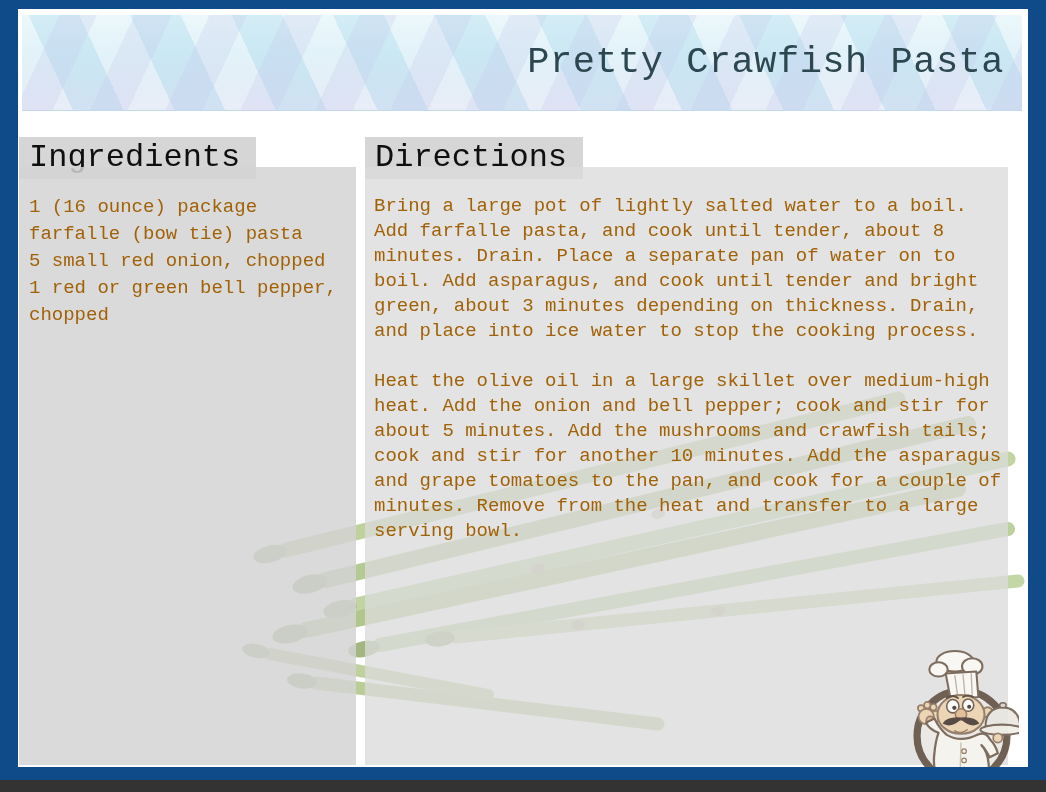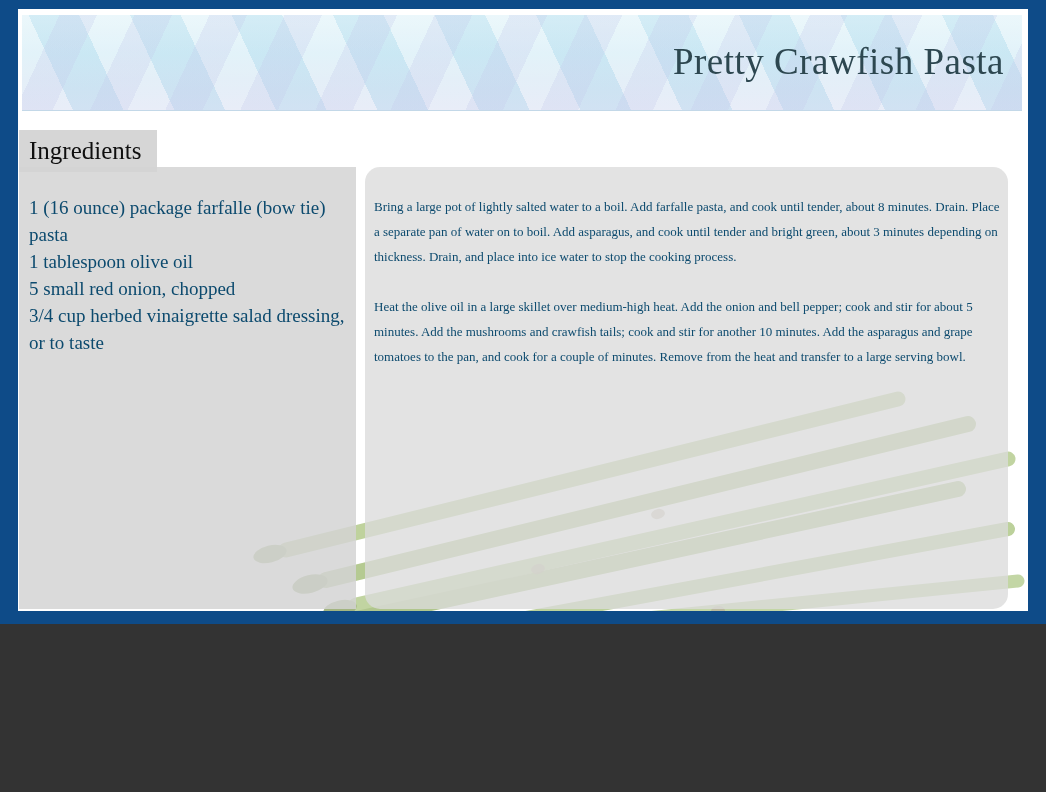--- a/index.html
+++ b/index.html
@@ -1,21 +1,21 @@
 <!DOCTYPE html>
 <html><head>
 <meta charset="utf-8">
 <style>
   html,body { margin:0; padding:0; background:#333; }
   * { box-sizing:border-box; }
   .frame {
     position:relative;
-    width:1046px; height:624px;
+    width:1046px; height:780px;
     background:#0e4b88;
-    font-family:Liberation Serif, serif;
+    font-family:Liberation Mono, monospace;
     overflow:hidden;
   }
   .page {
     position:absolute;
     left:18px; top:9px; right:18px; bottom:13px;
     background:#ffffff;
     overflow:hidden;
   }
   
   .asparagus {
@@ -41,40 +41,40 @@
     text-align:right;
     line-height:94px;
     padding-right:18px;
     white-space:nowrap;
   }
   
   .panel { position:absolute; top:116px; bottom:2px; z-index:1; }
   .panel-ingredients { left:1px; width:337px; }
   .panel-directions  { left:347px; width:643px; }
   .chip {
-    position:absolute; left:0; top:5px; height:42px;
+    position:absolute; left:0; top:12px; height:42px;
     background:rgba(211,211,211,0.92);
-    font-size:25px; color:#0f0f0f;
+    font-size:32px; color:#0f0f0f;
     line-height:42px;
     padding:0 16px 0 10px;
     white-space:nowrap;
   }
   .panel-body {
     position:absolute; left:0; right:0; top:42px; bottom:0;
-    color:#0c4a6e;
+    color:#a16207;
   }
   .panel-ingredients .panel-body {
     background:rgba(211,211,211,0.85);
     padding:27px 6px 0 10px;
     font-size:19px; line-height:27px;
   }
   .panel-directions .panel-body {
     background:rgba(219,219,219,0.78);
     padding:27px 6px 0 9px;
-    font-size:13px; line-height:25px;border-radius:15px;
+    font-size:19px; line-height:25px;
   }
   .panel-directions .para { margin:0 0 25px 0; }
   
   .chef {
     position:absolute; left:885px; top:640px; width:116px; height:138px;
     z-index:3;
   }
 </style>
 </head>
 <body>
@@ -113,27 +113,27 @@
     </svg>
 
     <div class="header">
       <h1>Pretty Crawfish Pasta</h1>
     </div>
 
     <section class="panel panel-ingredients">
       <div class="chip">Ingredients</div>
       <div class="panel-body">
           <div>1 (16 ounce) package farfalle (bow tie) pasta</div>
-          <div>1 tablespoon olive oil</div>
           <div>5 small red onion, chopped</div>
-          <div>3/4 cup herbed vinaigrette salad dressing, or to taste</div>
+          <div>1 red or green bell pepper, chopped</div>
         </div>
     </section>
 
     <section class="panel panel-directions">
+      <div class="chip">Directions</div>
       <div class="panel-body">
           <div class="para">Bring a large pot of lightly salted water to a boil. Add farfalle pasta, and cook until tender, about 8 minutes. Drain. Place a separate pan of water on to boil. Add asparagus, and cook until tender and bright green, about 3 minutes depending on thickness. Drain, and place into ice water to stop the cooking process.</div>
           <div class="para">Heat the olive oil in a large skillet over medium-high heat. Add the onion and bell pepper; cook and stir for about 5 minutes. Add the mushrooms and crawfish tails; cook and stir for another 10 minutes. Add the asparagus and grape tomatoes to the pan, and cook for a couple of minutes. Remove from the heat and transfer to a large serving bowl.</div>
         </div>
     </section>
 
     <svg class="chef" viewBox="0 0 112 135" aria-hidden="true">
       <g opacity="0.85" stroke-linecap="round" stroke-linejoin="round">
 
         <circle cx="57" cy="85" r="44" fill="#f2efe9" fill-opacity="0.55" stroke="#5c483a" stroke-width="7"></circle>

